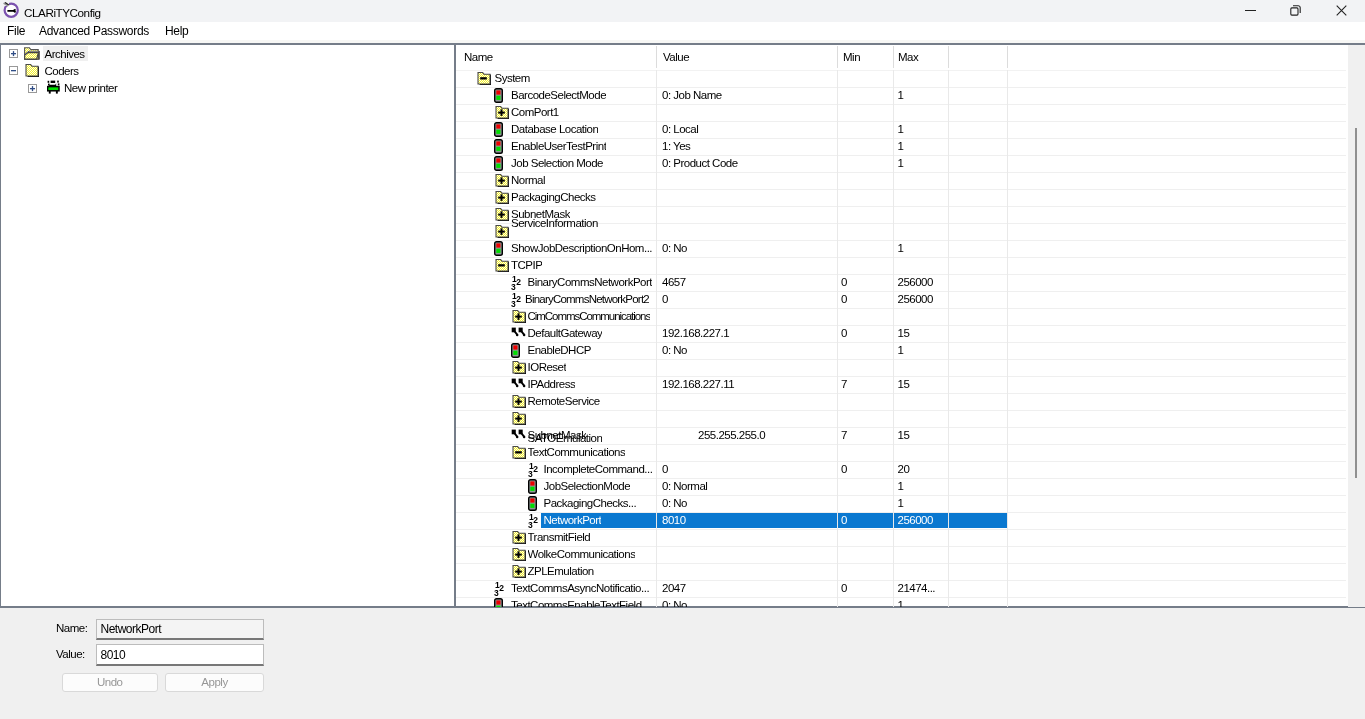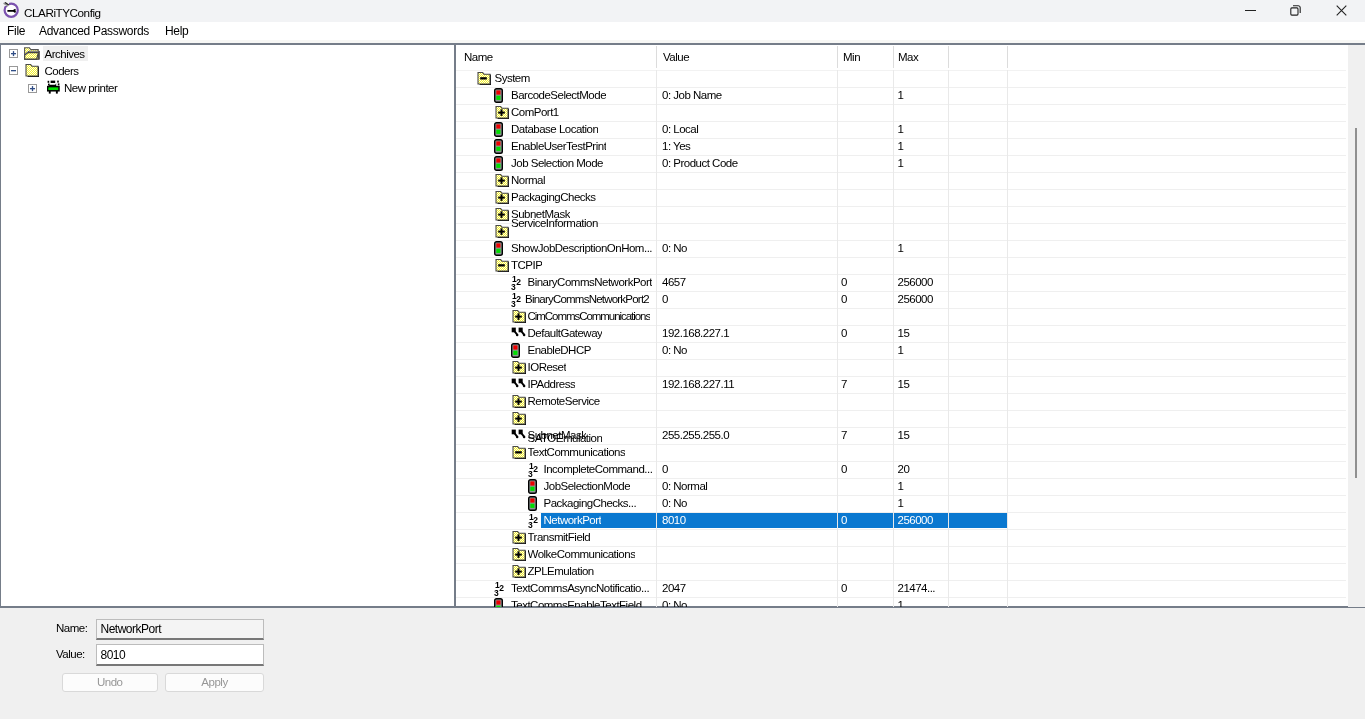--- a/index.html
+++ b/index.html
@@ -308,21 +308,21 @@
       <polygon points="2.9,4.9 4.5,4.1 6.9,7.0 5.4,8.2"></polygon>
       <circle cx="6.2" cy="8.0" r="1.25"></circle>
     </g>
     <g transform="translate(6.9,0)">
       <rect x="0.7" y="0.6" width="4.1" height="4.7"></rect>
       <polygon points="2.9,4.9 4.5,4.1 6.9,7.0 5.4,8.2"></polygon>
       <circle cx="6.2" cy="8.0" r="1.25"></circle>
     </g>
 </svg>
 <div class="t" style="left:527.5px;top:426.5px;color:#000;max-width:126.5px;overflow:hidden">SubnetMask</div>
-<div class="t" style="left:662px;top:426.5px;color:#000">255.255.255.0</div>
+<div class="t" style="left:698px;top:426.5px;color:#000">255.255.255.0</div>
 <div class="t" style="left:841px;top:426.5px;color:#000">7</div>
 <div class="t" style="left:897.5px;top:426.5px;color:#000">15</div>
 <svg style="position:absolute;left:510.5px;top:445.0px" width="16" height="15" viewBox="0 0 16 15">
 <path d="M3.6 3.6 h11.4 v10.4 H3.6 z" fill="#000"></path>
 <path d="M2 1.5 h4.6 l1.4 1.7 h6 v9.8 H2 z" fill="url(#chk)" stroke="#4a4a4a" stroke-width="1.1"></path>
 <rect x="4.2" y="6.2" width="6.6" height="2.3" fill="#000"></rect>
   </svg>
 <div class="t" style="left:527.5px;top:443.5px;color:#000;max-width:126.5px;overflow:hidden">TextCommunications</div>
 <svg style="position:absolute;left:527px;top:461.0px" width="13" height="17" viewBox="0 0 13 17" font-family="Liberation Sans,sans-serif" font-weight="bold" font-size="8.5px" fill="#000">
 <text x="2" y="8">1</text>

